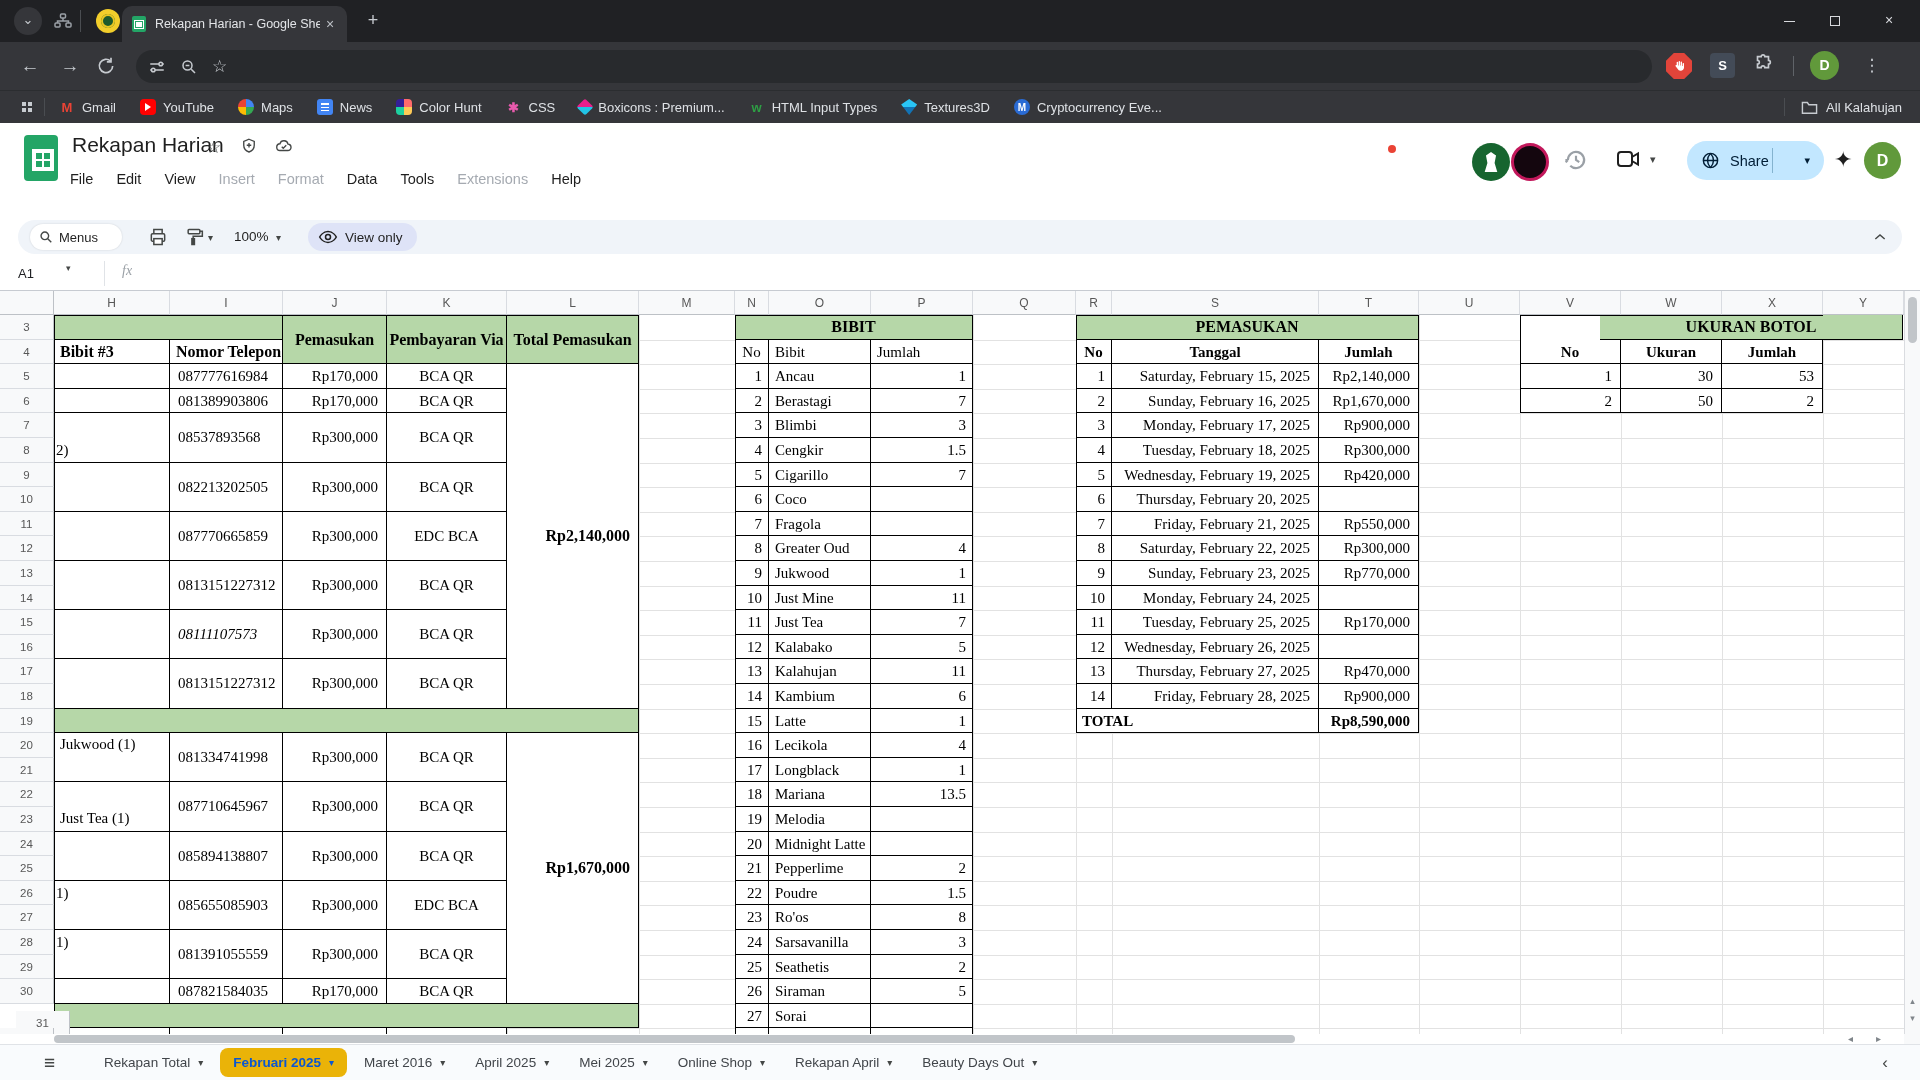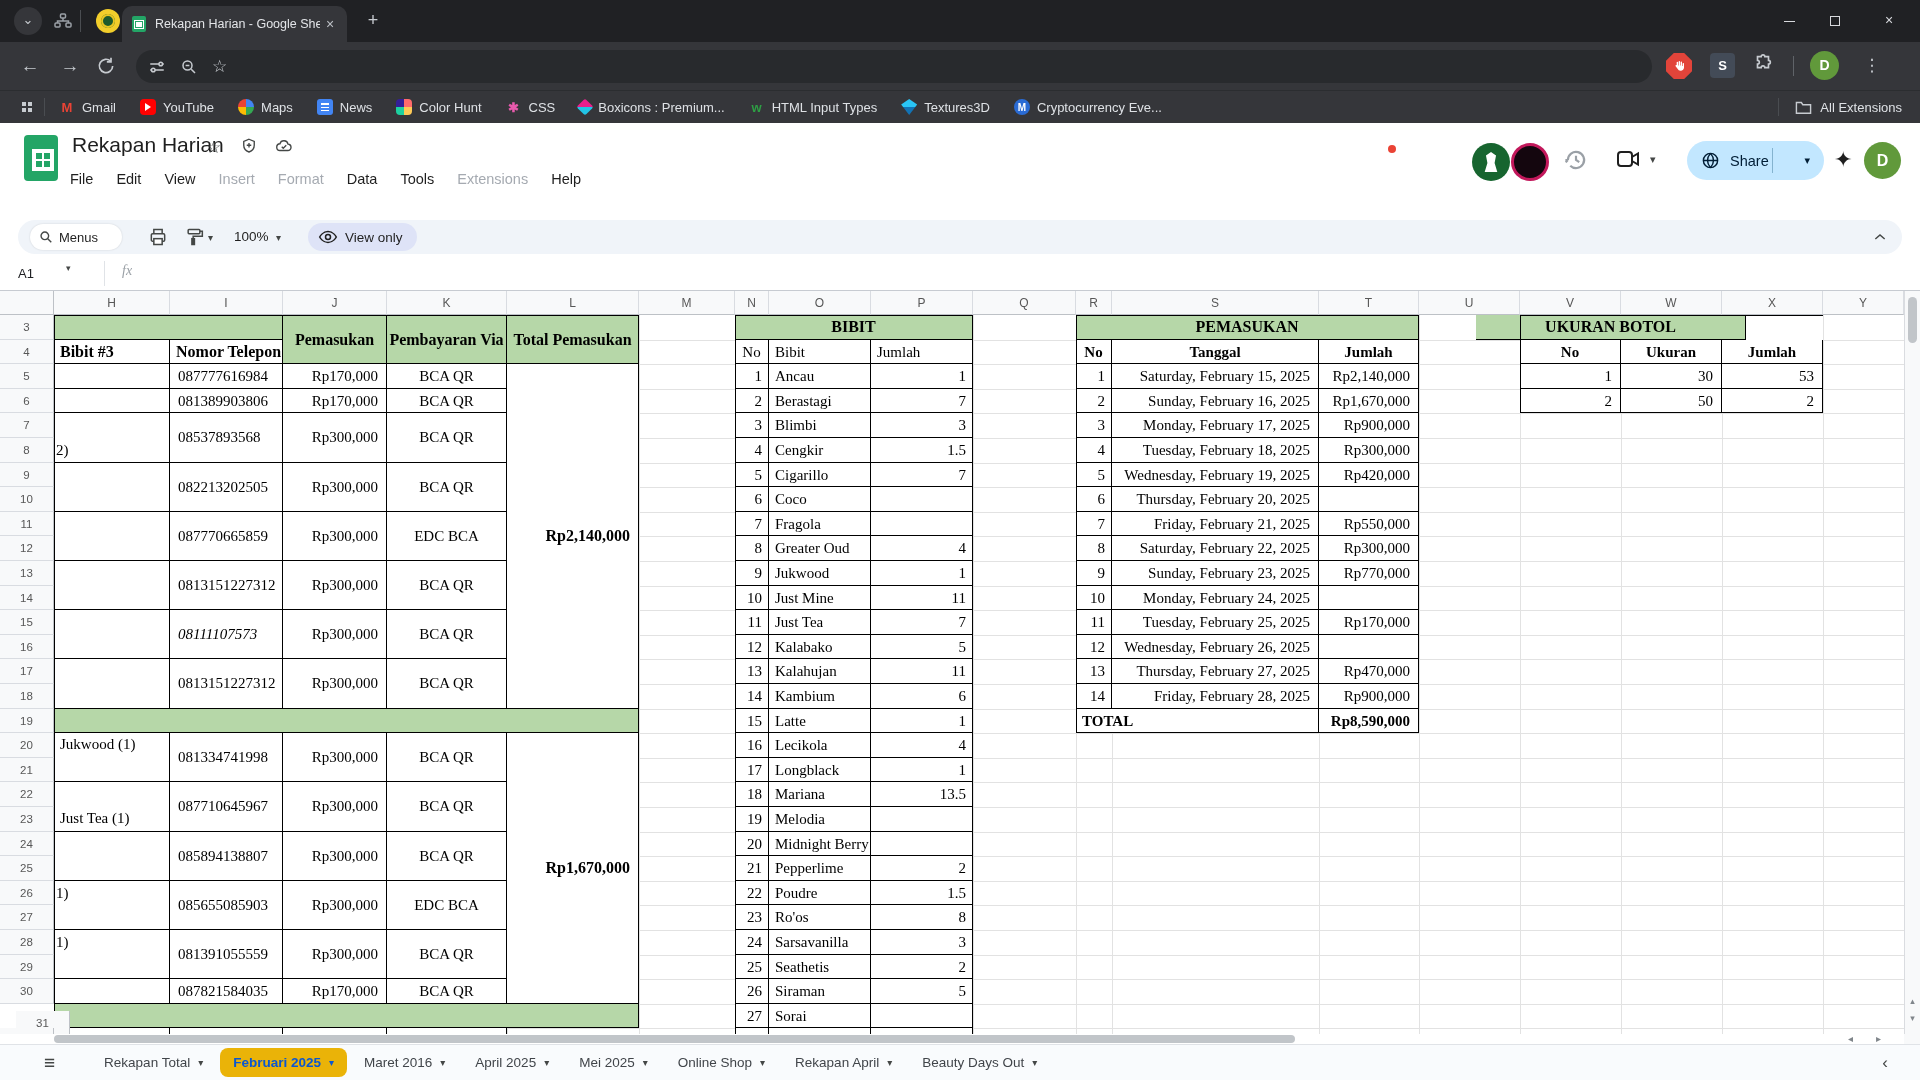--- a/index.html
+++ b/index.html
@@ -270,21 +270,21 @@
         <div class="bm-item">
           <span class="bm-ic crypto">M</span>
           <span class="bm-label">Cryptocurrency Eve...</span>
         </div>
       </div>
     <div id="bm-right">
       <span id="bm-right-div"></span>
       <svg width="17" height="15" viewBox="0 0 24 20">
           <path d="M2 3h7l2 3h11v12H2z" fill="none" stroke="#c7cbd0" stroke-width="2"></path>
         </svg>
-      <span class="bm-label">All Extensions</span>
+      <span class="bm-label">All Kalahujan</span>
     </div>
   </div>
 
   <div id="sheetheader">
     <div id="sheets-logo"></div>
     <div id="doc-title">Rekapan Harian</div>
     <span class="title-ic" id="star-doc">☆</span>
     <span class="title-ic" id="move-doc">
       <svg width="18" height="18" viewBox="0 0 24 24">
           <g fill="none" stroke="#444746" stroke-width="1.8">
@@ -627,21 +627,21 @@
         <div class="c right" style="left: 735px; top: 466.8px; width: 34px; height: 24.6px; line-height: 24.6px;">17</div>
         <div class="c left" style="left: 769px; top: 466.8px; width: 102px; height: 24.6px; line-height: 24.6px;">Longblack</div>
         <div class="c right" style="left: 871px; top: 466.8px; width: 102px; height: 24.6px; line-height: 24.6px;">1</div>
         <div class="c right" style="left: 735px; top: 491.4px; width: 34px; height: 24.6px; line-height: 24.6px;">18</div>
         <div class="c left" style="left: 769px; top: 491.4px; width: 102px; height: 24.6px; line-height: 24.6px;">Mariana</div>
         <div class="c right" style="left: 871px; top: 491px; width: 102px; height: 24.6px; line-height: 24.6px;">13.5</div>
         <div class="c right" style="left: 735px; top: 516px; width: 34px; height: 24.6px; line-height: 24.6px;">19</div>
         <div class="c left" style="left: 769px; top: 516px; width: 102px; height: 24.6px; line-height: 24.6px;">Melodia</div>
         <div class="c right" style="left: 871px; top: 516px; width: 102px; height: 24.6px; line-height: 24.6px;"></div>
         <div class="c right" style="left: 735px; top: 540.6px; width: 34px; height: 24.6px; line-height: 24.6px;">20</div>
-        <div class="c left" style="left: 769px; top: 540.6px; width: 102px; height: 24.6px; line-height: 24.6px;">Midnight Berry</div>
+        <div class="c left" style="left: 769px; top: 540.6px; width: 102px; height: 24.6px; line-height: 24.6px;">Midnight Latte</div>
         <div class="c right" style="left: 871px; top: 540.6px; width: 102px; height: 24.6px; line-height: 24.6px;"></div>
         <div class="c right" style="left: 735px; top: 565.2px; width: 34px; height: 24.6px; line-height: 24.6px;">21</div>
         <div class="c left" style="left: 769px; top: 565.2px; width: 102px; height: 24.6px; line-height: 24.6px;">Pepperlime</div>
         <div class="c right" style="left: 871px; top: 565.2px; width: 102px; height: 24.6px; line-height: 24.6px;">2</div>
         <div class="c right" style="left: 735px; top: 589.8px; width: 34px; height: 24.6px; line-height: 24.6px;">22</div>
         <div class="c left" style="left: 769px; top: 589.8px; width: 102px; height: 24.6px; line-height: 24.6px;">Poudre</div>
         <div class="c right" style="left: 871px; top: 589.8px; width: 102px; height: 24.6px; line-height: 24.6px;">1.5</div>
         <div class="c right" style="left: 735px; top: 614.4px; width: 34px; height: 24.6px; line-height: 24.6px;">23</div>
         <div class="c left" style="left: 769px; top: 614.4px; width: 102px; height: 24.6px; line-height: 24.6px;">Ro'os</div>
         <div class="c right" style="left: 871px; top: 614.4px; width: 102px; height: 24.6px; line-height: 24.6px;">8</div>
@@ -703,21 +703,21 @@
         <div class="c right pr8" style="left: 1319px; top: 343.8px; width: 100px; height: 24.6px; line-height: 24.6px;"></div>
         <div class="c right" style="left: 1076px; top: 368.4px; width: 36px; height: 24.6px; line-height: 24.6px;">13</div>
         <div class="c right pr8" style="left: 1112px; top: 368.4px; width: 207px; height: 24.6px; line-height: 24.6px;">Thursday, February 27, 2025</div>
         <div class="c right pr8" style="left: 1319px; top: 368.4px; width: 100px; height: 24.6px; line-height: 24.6px;">Rp470,000</div>
         <div class="c right" style="left: 1076px; top: 393px; width: 36px; height: 24.6px; line-height: 24.6px;">14</div>
         <div class="c right pr8" style="left: 1112px; top: 393px; width: 207px; height: 24.6px; line-height: 24.6px;">Friday, February 28, 2025</div>
         <div class="c right pr8" style="left: 1319px; top: 393px; width: 100px; height: 24.6px; line-height: 24.6px;">Rp900,000</div>
         <div class="c bold left" style="left: 1076px; top: 417.6px; width: 243px; height: 24.6px; line-height: 24.6px;">TOTAL</div>
         <div class="c bold right pr8" style="left: 1319px; top: 417.6px; width: 100px; height: 24.6px; line-height: 24.6px;">Rp8,590,000</div>
         <div class="tbl-outline" style="left: 1076px; top: 24px; width: 343px; height: 418.2px;"></div>
-        <div class="c green bold center f16" style="left: 1476px; top: 24px; width: 270px; height: 24.6px; line-height: 24.6px;">UKURAN BOTOL</div>
+        <div class="c green bold center f16" style="left: 1600px; top: 24px; width: 303px; height: 24.6px; line-height: 24.6px;">UKURAN BOTOL</div>
         <div class="c bold center" style="left: 1520px; top: 48.6px; width: 101px; height: 24.6px; line-height: 24.6px;">No</div>
         <div class="c bold center" style="left: 1621px; top: 48.6px; width: 101px; height: 24.6px; line-height: 24.6px;">Ukuran</div>
         <div class="c bold center" style="left: 1722px; top: 48.6px; width: 101px; height: 24.6px; line-height: 24.6px;">Jumlah</div>
         <div class="c right pr8" style="left: 1520px; top: 73.2px; width: 101px; height: 24.6px; line-height: 24.6px;">1</div>
         <div class="c right pr8" style="left: 1621px; top: 73.2px; width: 101px; height: 24.6px; line-height: 24.6px;">30</div>
         <div class="c right pr8" style="left: 1722px; top: 73.2px; width: 101px; height: 24.6px; line-height: 24.6px;">53</div>
         <div class="c right pr8" style="left: 1520px; top: 97.8px; width: 101px; height: 24.6px; line-height: 24.6px;">2</div>
         <div class="c right pr8" style="left: 1621px; top: 97.8px; width: 101px; height: 24.6px; line-height: 24.6px;">50</div>
         <div class="c right pr8" style="left: 1722px; top: 97.8px; width: 101px; height: 24.6px; line-height: 24.6px;">2</div>
         <div class="tbl-outline" style="left: 1520px; top: 24px; width: 303px; height: 98.4px;"></div>

